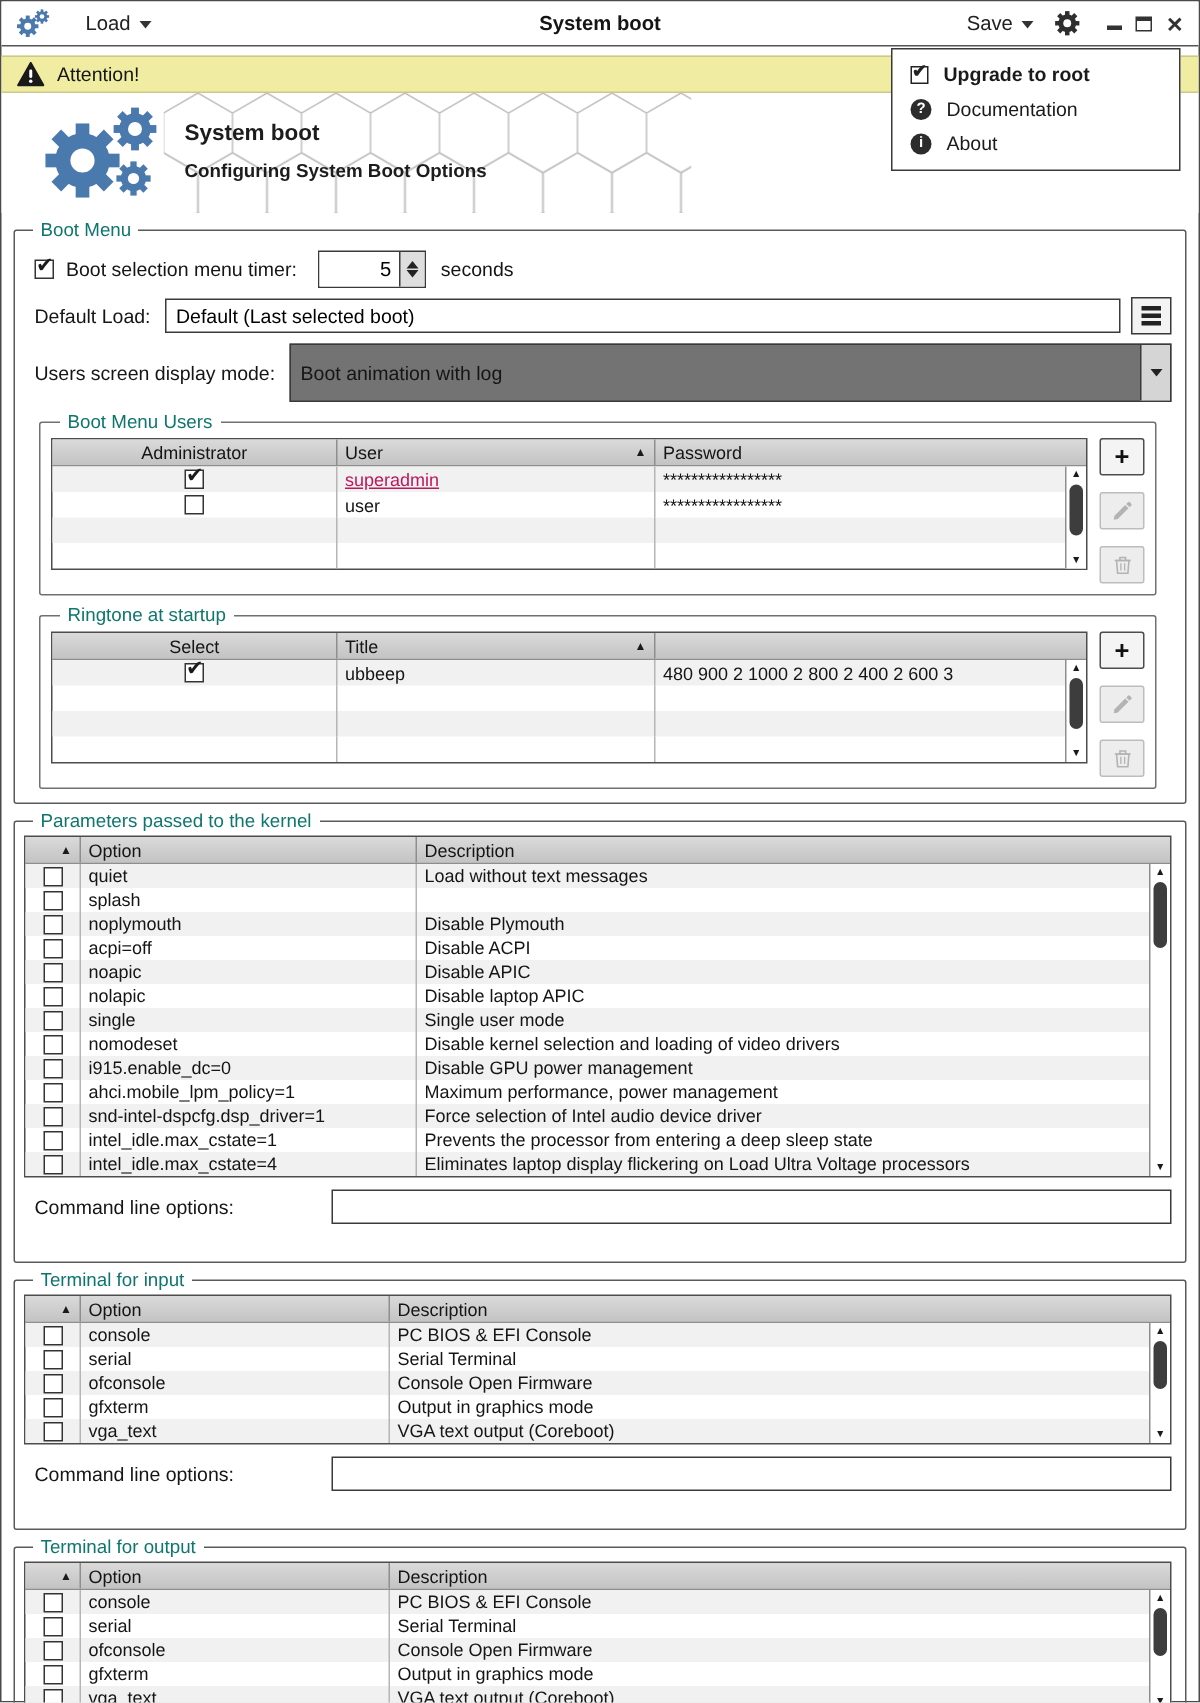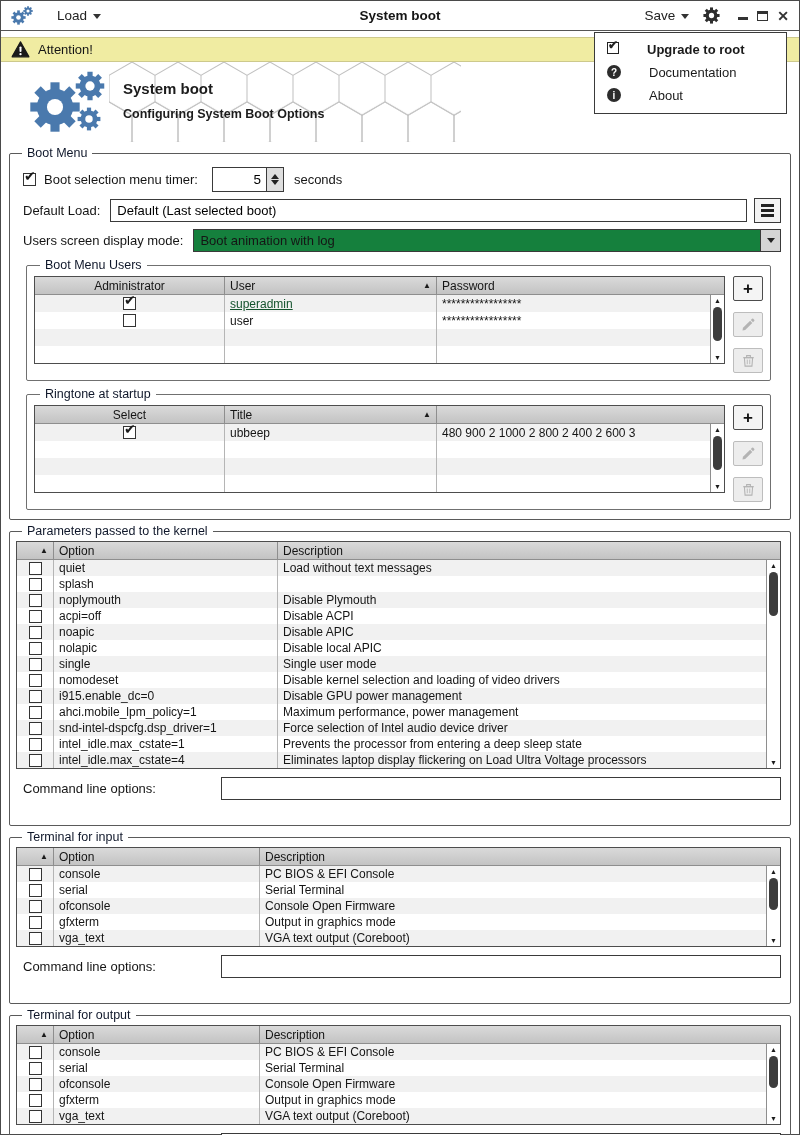--- a/index.html
+++ b/index.html
@@ -29,66 +29,66 @@
   
   .hero { height:80px; flex:0 0 80px; position:relative; overflow:hidden; background:#fff; }
   .hex-bg { position:absolute; left:108px; top:0; width:352px; height:80px; }
   .logo { position:absolute; left:26px; top:7px; width:86px; height:66px; }
   .hero-text { position:absolute; left:122px; top:18px; }
   .hero-title { font-size:15px; font-weight:bold; color:#1c1c1c; }
   .hero-sub { font-size:12.5px; font-weight:bold; color:#1c1c1c; margin-top:10px; }
 
   
   .dropdown { position:absolute; top:31px; right:12px; width:193px; background:#fff; border:1px solid #3a3a3a; padding:5px 0 6px; z-index:20; }
-  .menu-item { display:flex; gap:28px; padding:4px 12px; font-size:13px; color:#1a1a1a; }
+  .menu-item { display:flex; align-items:center; gap:10px; padding:4px 12px; font-size:13px; color:#1a1a1a; }
   .menu-item.bold { font-weight:bold; }
   .mi-check { width:12px; height:12px; border:1.6px solid #222; position:relative; flex:0 0 auto; }
   .mi-check::after { content:"✔"; position:absolute; left:0px; top:-5px; font-size:12px; color:#222; }
   .mi-circle { width:14px; height:14px; border-radius:50%; background:#2c2c2c; color:#fff; font-size:10px; font-weight:bold; display:flex; align-items:center; justify-content:center; flex:0 0 auto; }
 
   
   .main { flex:1; padding:0 8px; display:flex; flex-direction:column; }
   fieldset { border:1px solid #5a5a5a; border-radius:2px; padding:1px 9px 9px 6px; margin-top:4px; }
-  legend { font-size:12.5px; padding:0 5px; margin-left:6px; color:#0f172a; }
+  legend { font-size:12.5px; padding:0 5px; margin-left:6px; color:#0f766e; }
   fieldset.inner { border-color:#707070; margin:6px 10px 0; padding:1px 7px 7px 7px; }
 
   .form-row { display:flex; align-items:center; margin:6px 0 0 7px; font-size:13px; }
   .cb { width:13px; height:13px; border:1.4px solid #333; background:#fff; display:inline-block; position:relative; flex:0 0 auto; }
   .cb.checked::after { content:"✔"; position:absolute; left:0px; top:-6px; font-size:14px; color:#1a1a1a; }
   .lbl { margin-left:8px; }
   .spin { display:flex; border:1.5px solid #3a3a3a; height:25px; width:72px; margin-left:14px; background:#fff; }
   .spin input { flex:1; min-width:0; border:0; outline:none; text-align:right; font-size:13.5px; padding:0 5px; font-family:inherit; }
   .spin-btns { width:17px; border-left:1.5px solid #3a3a3a; background:#dedede; display:flex; flex-direction:column; align-items:center; justify-content:center; gap:1px; }
   .tri-up { width:0; height:0; border-left:4.5px solid transparent; border-right:4.5px solid transparent; border-bottom:5px solid #222; }
   .tri-dn { width:0; height:0; border-left:4.5px solid transparent; border-right:4.5px solid transparent; border-top:5px solid #222; }
   .unit { margin-left:10px; }
 
   .text-input { border:1.5px solid #3a3a3a; height:23px; padding:0 6px; font-size:13px; font-family:inherit; outline:none; background:#fff; }
   .grow { flex:1; min-width:0; }
   .burger-btn { width:27px; height:25px; border:1.5px solid #3a3a3a; background:#f3f3f3; margin-left:7px; display:flex; flex-direction:column; align-items:center; justify-content:center; gap:2.5px; flex:0 0 auto; }
   .burger-btn i { display:block; width:13px; height:2.6px; background:#222; }
-  .combo { flex:1; min-width:0; border:1.5px solid #3a3a3a; height:23px; display:flex; background:#15803d; margin-left:10px; }
+  .combo { flex:1; min-width:0; border:1.5px solid #3a3a3a; height:39px; display:flex; background:#737373; margin-left:10px; }
   .combo-text { flex:1; padding:0 6px; display:flex; align-items:center; font-size:13px; }
   .combo-btn { width:20px; border-left:1.5px solid #3a3a3a; background:#d5d5d5; display:flex; align-items:center; justify-content:center; }
 
   
   .table-wrap { display:flex; align-items:flex-start; margin-top:3px; }
   .dtable { flex:1; min-width:0; border:1px solid #4d4d4d; background:#fff; }
   .t-header { display:flex; height:18px; background:linear-gradient(#dadada,#c3c3c3); border-bottom:1px solid #8e8e8e; align-items:center; font-size:12px; }
   .t-hcell { padding:0 5px; display:flex; align-items:center; height:100%; }
   .t-hcell.divr { border-right:1px solid #8e8e8e; }
   .t-body { display:flex; align-items:stretch; }
   .t-rows { flex:1; min-width:0; }
   .t-row { display:flex; align-items:center; }
   .t-rows > div.t-row:nth-of-type(odd) { background:#f1f1f1; }
   .t-cell { padding:0 5px; overflow:hidden; white-space:nowrap; font-size:12px; display:flex; align-items:center; height:100%; }
   .t-cell.divr { border-right:1px solid #b5b5b5; }
   .sort { margin-left:auto; font-size:8px; color:#1a1a1a; padding-left:4px; }
   .cent { justify-content:center; }
-  a.link { color:#14532d; text-decoration:underline; }
+  a.link { color:#be185d; text-decoration:underline; }
 
   .h17 { height:17px; } .h16 { height:16px; }
   .c-admin { width:190px; } .c-user { width:212px; } .c-pass { flex:1; min-width:0; }
   .c-check { width:37px; } .c-optk { width:224px; } .c-optt { width:206px; } .c-desc { flex:1; min-width:0; }
 
   .vscroll { width:14px; flex:0 0 14px; border-left:1px solid #8e8e8e; display:flex; flex-direction:column; align-items:center; padding:1px 0; background:#fff; }
   .vs-arrow { font-size:7px; line-height:9px; color:#1a1a1a; }
   .vs-thumb { width:9px; background:#3d3d3d; border-radius:4.5px; margin:2px 0; }
   .vs-spacer { flex:1; }
 
@@ -427,21 +427,21 @@
                   </span>
                   <span class="t-cell divr c-optk">noapic</span>
                   <span class="t-cell c-desc">Disable APIC</span>
                 </div>
 
                 <div class="t-row h16">
                   <span class="t-cell divr c-check cent">
                     <span class="cb"></span>
                   </span>
                   <span class="t-cell divr c-optk">nolapic</span>
-                  <span class="t-cell c-desc">Disable local APIC</span>
+                  <span class="t-cell c-desc">Disable laptop APIC</span>
                 </div>
 
                 <div class="t-row h16">
                   <span class="t-cell divr c-check cent">
                     <span class="cb"></span>
                   </span>
                   <span class="t-cell divr c-optk">single</span>
                   <span class="t-cell c-desc">Single user mode</span>
                 </div>
 

